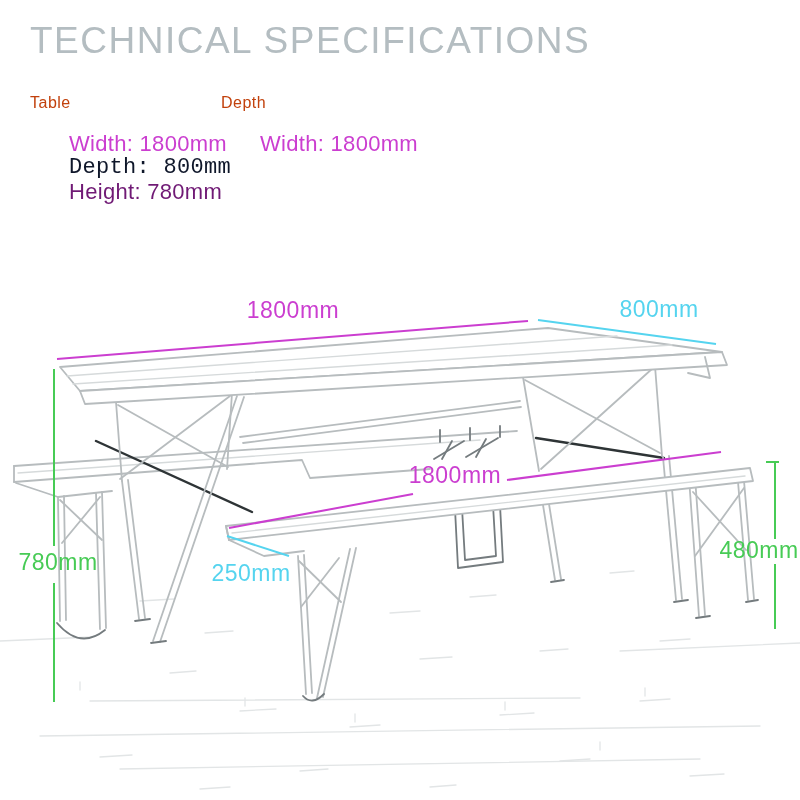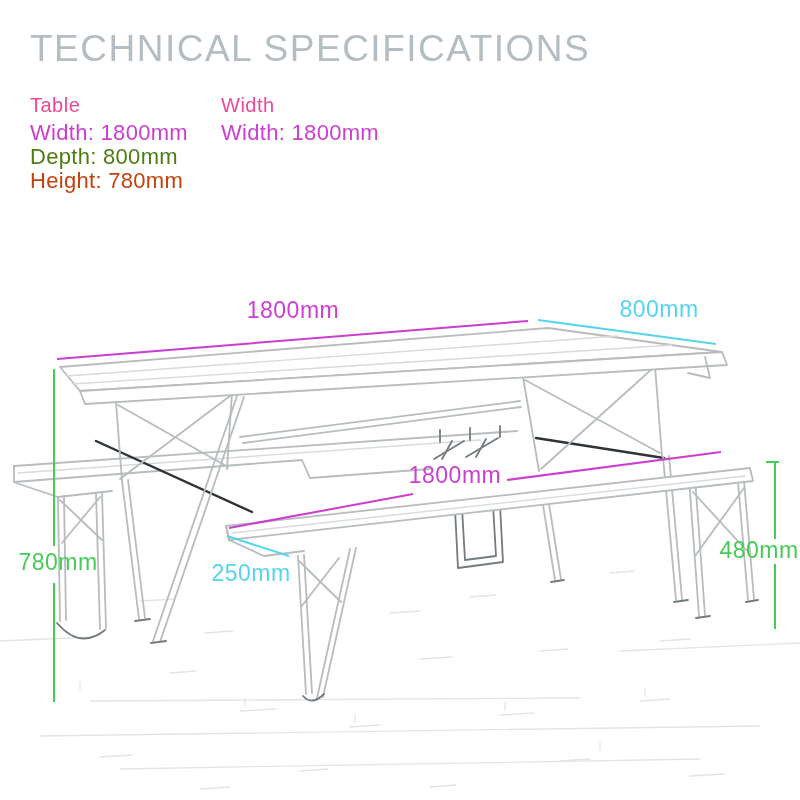--- a/index.html
+++ b/index.html
@@ -1,32 +1,32 @@
 <!DOCTYPE html>
 <html><head>
 <meta charset="utf-8">
 <style>
   html,body { margin:0; padding:0; background:#ffffff; }
   .page {
     position:relative; width:800px; height:800px; background:#ffffff;
     overflow:hidden; font-family:"Liberation Sans", sans-serif;
   }
   .page-title {
-    position:absolute; left:30px; top:28px; margin:0;
+    position:absolute; left:30px; top:20px; margin:0;
     font-size:37px; font-weight:400; letter-spacing:1.5px;
     color:#b4bdc1;
   }
   .spec-col { position:absolute; top:94px; }
   .spec-col.table-col { left:30px; }
   .spec-col.bench-col { left:221px; }
-  .spec-heading { font-size:20px; color:#ec4899; margin-bottom:4px; letter-spacing:0.5px; }
-  .spec-row { font-size:22px; line-height:24px; letter-spacing:0.3px; }
+  .spec-heading { font-size:16px; color:#c2410c; margin-bottom:20px; letter-spacing:0.5px; }
+  .spec-row { font-size:22px; line-height:24px; letter-spacing:0.3px;margin-left:39px; }
   .spec-row.width  { color:#cb3ed0; }
-  .spec-row.depth  { color:#4d7c0f; }
-  .spec-row.height { color:#c2410c; }
+  .spec-row.depth  { color:#0f172a;font-family:Liberation Mono, monospace; }
+  .spec-row.height { color:#701a75; }
   svg.diagram { position:absolute; left:0; top:0; }
 
   
   .ln  { stroke:#b7bcbe; stroke-width:1.8; fill:none; stroke-linecap:round; stroke-linejoin:round; }
   .lnf { stroke:#b7bcbe; stroke-width:1.8; fill:#ffffff; stroke-linejoin:round; }
   .ln2 { stroke:#d6dadb; stroke-width:1.4; fill:none; stroke-linecap:round; }
   .dk  { stroke:#747b7e; stroke-width:1.8; fill:none; stroke-linecap:round; stroke-linejoin:round; }
   .blk { stroke:#2e3436; stroke-width:2.4; fill:none; stroke-linecap:round; }
   .fl  { stroke:#e2e5e6; stroke-width:1.3; fill:none; stroke-linecap:round; }
 
@@ -47,21 +47,21 @@
   <h1 class="page-title">TECHNICAL SPECIFICATIONS</h1>
 
   <div class="spec-col table-col">
     <div class="spec-heading">Table</div>
     <div class="spec-row width"><span>Width:</span> <span>1800mm</span></div>
     <div class="spec-row depth"><span>Depth:</span> <span>800mm</span></div>
     <div class="spec-row height"><span>Height:</span> <span>780mm</span></div>
   </div>
 
   <div class="spec-col bench-col">
-    <div class="spec-heading">Width</div>
+    <div class="spec-heading">Depth</div>
     <div class="spec-row width"><span>Width:</span> <span>1800mm</span></div>
   </div>
 
   <svg class="diagram" width="800" height="800" viewBox="0 0 800 800">
 
     <g>
       <path class="fl" d="M90,701 L580,698"></path>
       <path class="fl" d="M40,736 L760,726"></path>
       <path class="fl" d="M120,769 L700,759"></path>
       <path class="fl" d="M0,641 L92,637"></path>

